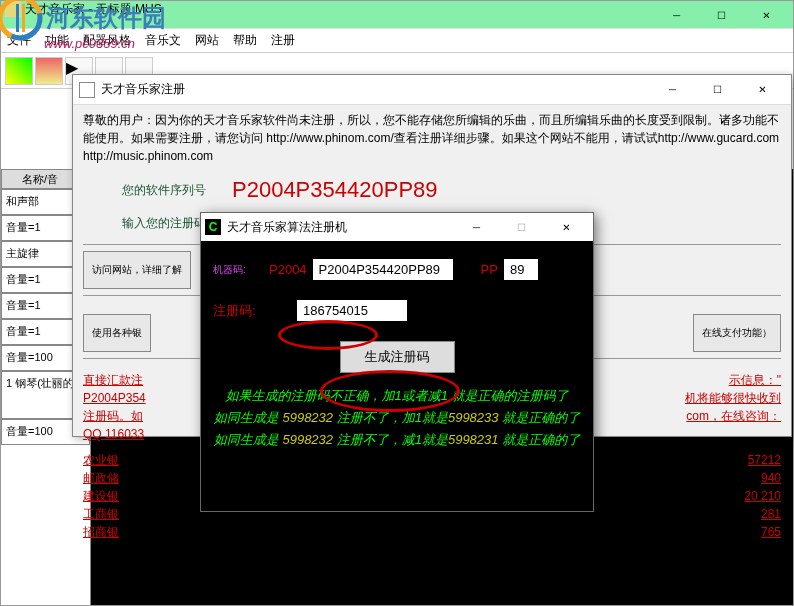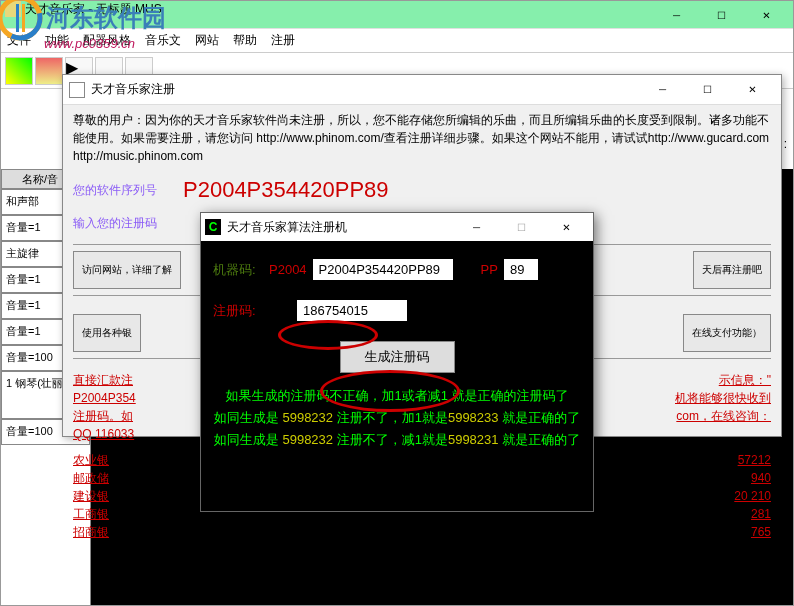--- a/index.html
+++ b/index.html
@@ -31,46 +31,46 @@
 .track-col .cell { height: 26px; border: 1px solid #888; padding: 4px; }
 
 
 .watermark { position: absolute; top: -6px; left: -4px; z-index: 50; pointer-events: none; }
 .watermark .logo { display: flex; align-items: center; }
 .watermark .c1 { width: 48px; height: 48px; }
 .watermark .name { font-size: 24px; font-weight: bold; color: #3a7fb8; margin-left: 2px; font-family: "Microsoft YaHei"; }
 .watermark .url { font-size: 13px; color: #be185d; font-style: italic; margin-left: 48px; margin-top: -6px; font-family: Arial; }
 
 
-.reg-win { position: absolute; left: 62px; top: 74px; width: 720px; height: 363px; background: #f0f0f0; border: 1px solid #888; box-shadow: 2px 2px 8px rgba(0,0,0,0.3); z-index: 10; }
+.reg-win { position: absolute; left: 72px; top: 74px; width: 720px; height: 363px; background: #f0f0f0; border: 1px solid #888; box-shadow: 2px 2px 8px rgba(0,0,0,0.3); z-index: 10; }
 .reg-title { height: 30px; background: #fff; display: flex; align-items: center; padding: 0 6px; border-bottom: 1px solid #ddd; }
 .reg-title .icn { width: 16px; height: 16px; border: 1px solid #888; margin-right: 6px; }
 .reg-title .txt { font-size: 12px; flex: 1; }
 .reg-body { padding: 6px 10px; font-size: 12px; }
 .reg-body .notice { line-height: 18px; }
 .reg-body .row { margin-top: 12px; display: flex; align-items: center; }
-.reg-body .lbl { color: #8b5cf6; width: 110px; }
+.reg-body .lbl { color: #14532d; width: 110px; margin-left: 39px; }
 .reg-body .serial { color: #c00; font-size: 22px; font-family: Arial; }
 .reg-body .btn { border: 1px solid #888; background: #e8e8e8; padding: 11px 8px; font-size: 10px; }
 .reg-body .redtxt { color: #c00; margin-top: 12px; line-height: 18px; text-decoration: underline; }
 
 
 .kg-win { position: absolute; left: 200px; top: 212px; width: 394px; height: 300px; background: #000; border: 1px solid #666; box-shadow: 3px 3px 12px rgba(0,0,0,0.5); z-index: 20; }
 .kg-title { height: 28px; background: #fff; display: flex; align-items: center; padding: 0 4px; }
 .kg-title .icn { width: 16px; height: 16px; background: #000; color: #0f0; font-weight: bold; text-align: center; font-size: 12px; line-height: 16px; margin-right: 6px; }
 .kg-title .txt { font-size: 12px; flex: 1; }
 .kg-body { padding: 18px 12px; font-size: 13px; color: #fff; }
 .kg-row { display: flex; align-items: center; margin-bottom: 20px; }
-.kg-lbl { color: #4d7c0f; width: 56px; font-size: 13px; }
+.kg-lbl { color: #d946ef; width: 56px; font-size: 10px; }
 .kg-lbl2 { color: #c00; width: 76px; font-size: 13px; }
 .kg-mc { color: #c00; margin-right: 6px; font-family: Arial; }
 .kg-input { background: #fff; color: #000; border: none; padding: 3px 6px; font-size: 13px; font-family: Arial; }
 .kg-pp { color: #c00; margin: 0 6px; font-family: Arial; padding-left: 22px; }
 .kg-gen { display: block; margin: 4px auto 8px; background: #ddd; border: 1px solid #888; padding: 6px 24px; font-size: 13px; }
-.kg-note { color: #0f0; font-size: 13px; line-height: 22px; margin-top: 12px; text-align: center; }
+.kg-note { color: #0f0; font-size: 13px; line-height: 22px; margin-top: 12px; text-align: center; font-style: italic; }
 .kg-note .yel { color: #cc0; }
 
 
 .ell { position: absolute; border: 3px solid #c00; border-radius: 50%; pointer-events: none; z-index: 25; }
 .ell1 { left: 278px; top: 320px; width: 100px; height: 30px; }
 .ell2 { left: 320px; top: 370px; width: 140px; height: 42px; }
 
 .dots { position: absolute; right: 4px; top: 136px; font-size: 12px; letter-spacing: 2px; }
 </style>
 </head>
@@ -152,21 +152,20 @@
     <div class="notice">尊敬的用户：因为你的天才音乐家软件尚未注册，所以，您不能存储您所编辑的乐曲，而且所编辑乐曲的长度受到限制。诸多功能不能使用。如果需要注册，请您访问 http://www.phinom.com/查看注册详细步骤。如果这个网站不能用，请试试http://www.gucard.com    http://music.phinom.com</div>
     <div class="row">
       <span class="lbl">您的软件序列号</span>
       <span class="serial">P2004P354420PP89</span>
     </div>
     <div class="row">
       <span class="lbl">输入您的注册码</span>
     </div>
     <div class="row" style="justify-content:space-between;border-top:1px solid #999;border-bottom:1px solid #999;padding:6px 0">
       <span class="btn">访问网站，详细了解</span>
-      <span class="btn">天后再注册吧</span>
     </div>
     <div class="row" style="justify-content:space-between;border-bottom:1px solid #999;padding:6px 0">
       <span class="btn">使用各种银</span>
       <span class="btn">在线支付功能）</span>
     </div>
     <div style="display:flex;justify-content:space-between">
       <div class="redtxt">
         <div>直接汇款注</div>
         <div>P2004P354</div>
         <div>注册码。如</div>

